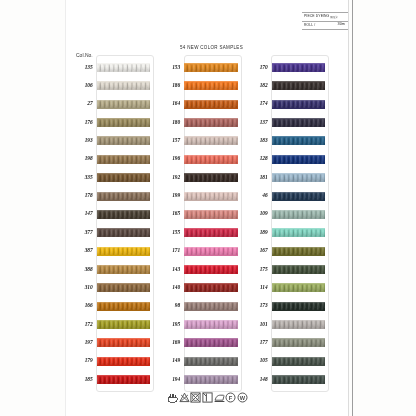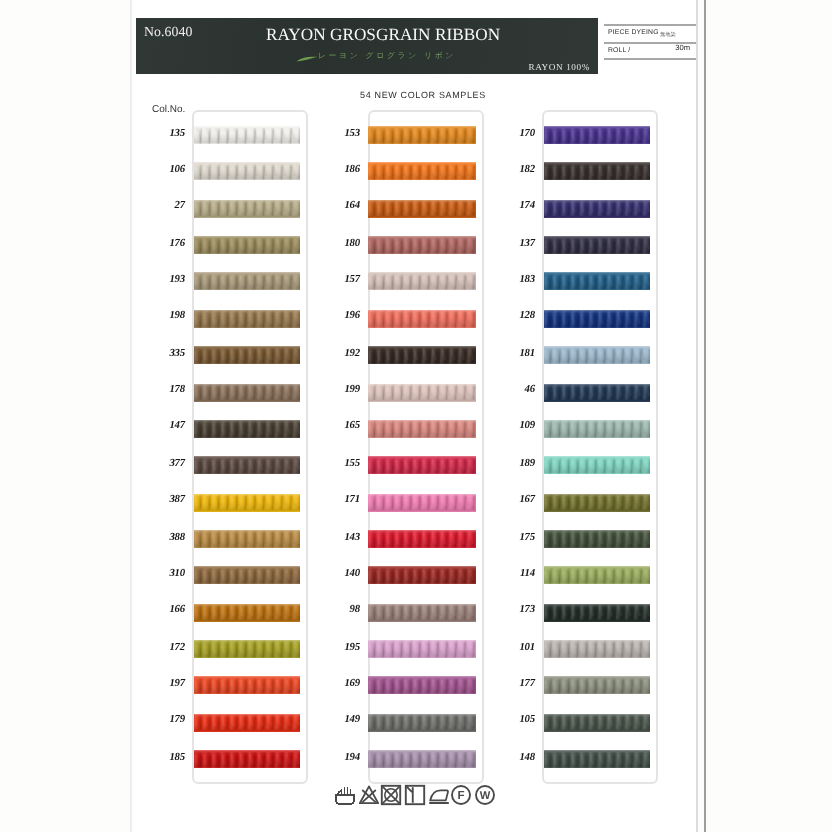--- a/index.html
+++ b/index.html
@@ -61,31 +61,20 @@
 </style>
 </head>
 <body>
 
 <div id="stage">
   <div class="page-edge"></div>
   <div class="page-edge2"></div>
   <div class="card-left-edge"></div>
   <div class="card">
 
-    <div class="hdr">
-      <div class="hdr-no">No.6040</div>
-      <div class="hdr-title">RAYON GROSGRAIN RIBBON</div>
-      <div class="hdr-sub">レーヨン グログラン リボン</div>
-      <div class="hdr-leaf">
-          <svg width="11" height="3" viewBox="0 0 11 3" style="display:block">
-            <path d="M0.3 2.7 C2.6 0.6 6.6 0.2 10.7 0.4 C7.2 1.5 3.6 2.5 0.3 2.7 Z" fill="#6d9c4c"></path>
-          </svg>
-        </div>
-      <div class="hdr-comp">RAYON  100%</div>
-    </div>
 
     <div class="infobox">
       <div class="ib-l" style="top:0px"></div>
       <div class="ib-l" style="top:8.6px"></div>
       <div class="ib-l" style="top:17.2px"></div>
       <div class="ib-a">PIECE DYEING</div>
       <div class="ib-a2">無地染</div>
       <div class="ib-b">ROLL /</div>
       <div class="ib-b2">30m</div>
     </div>

